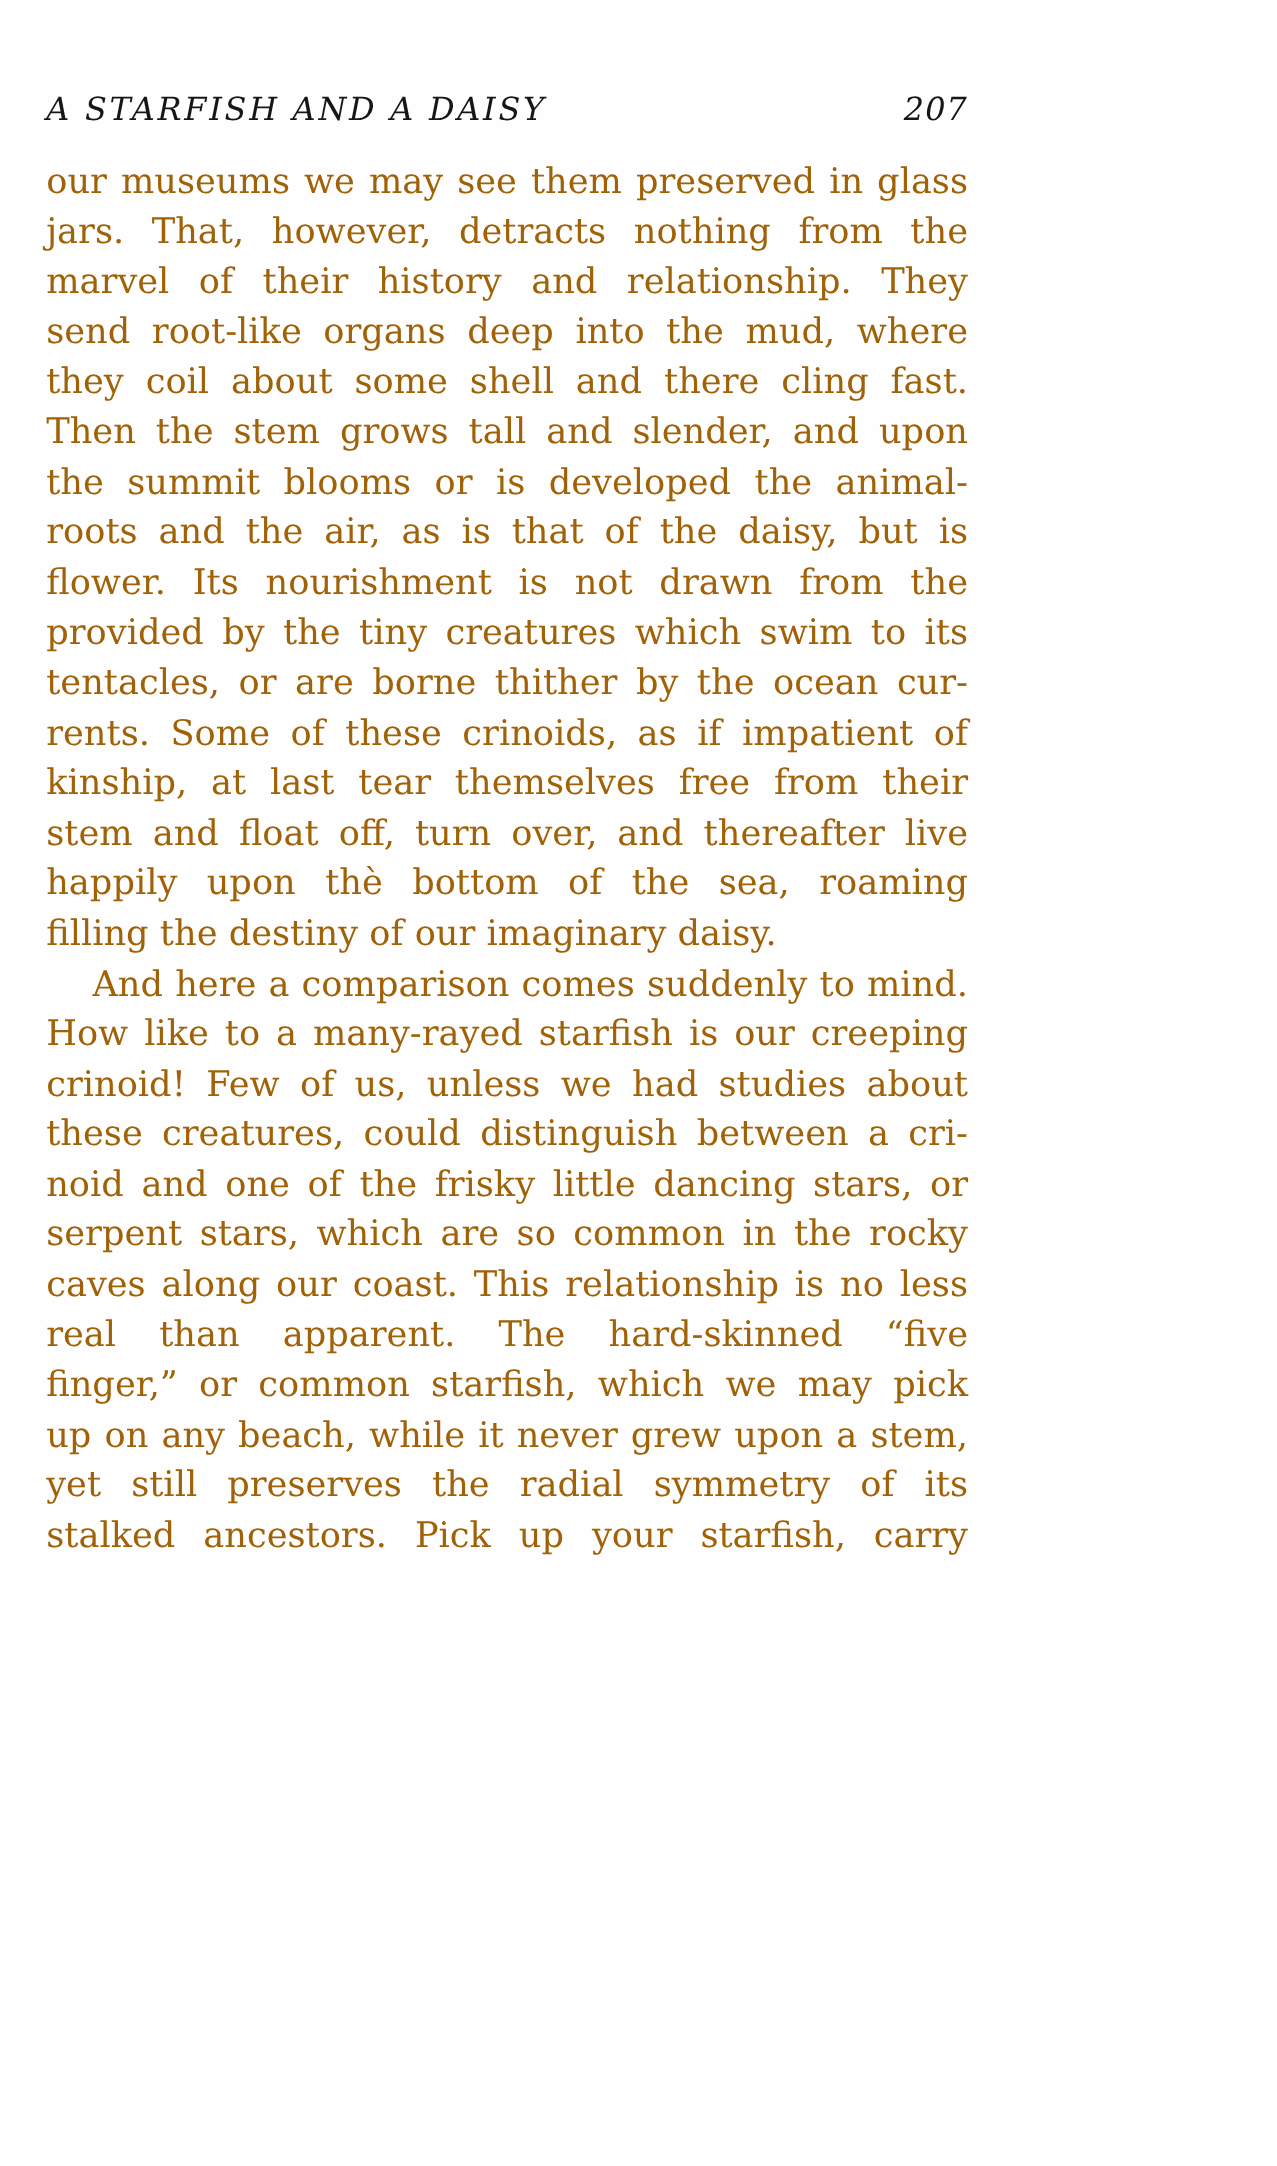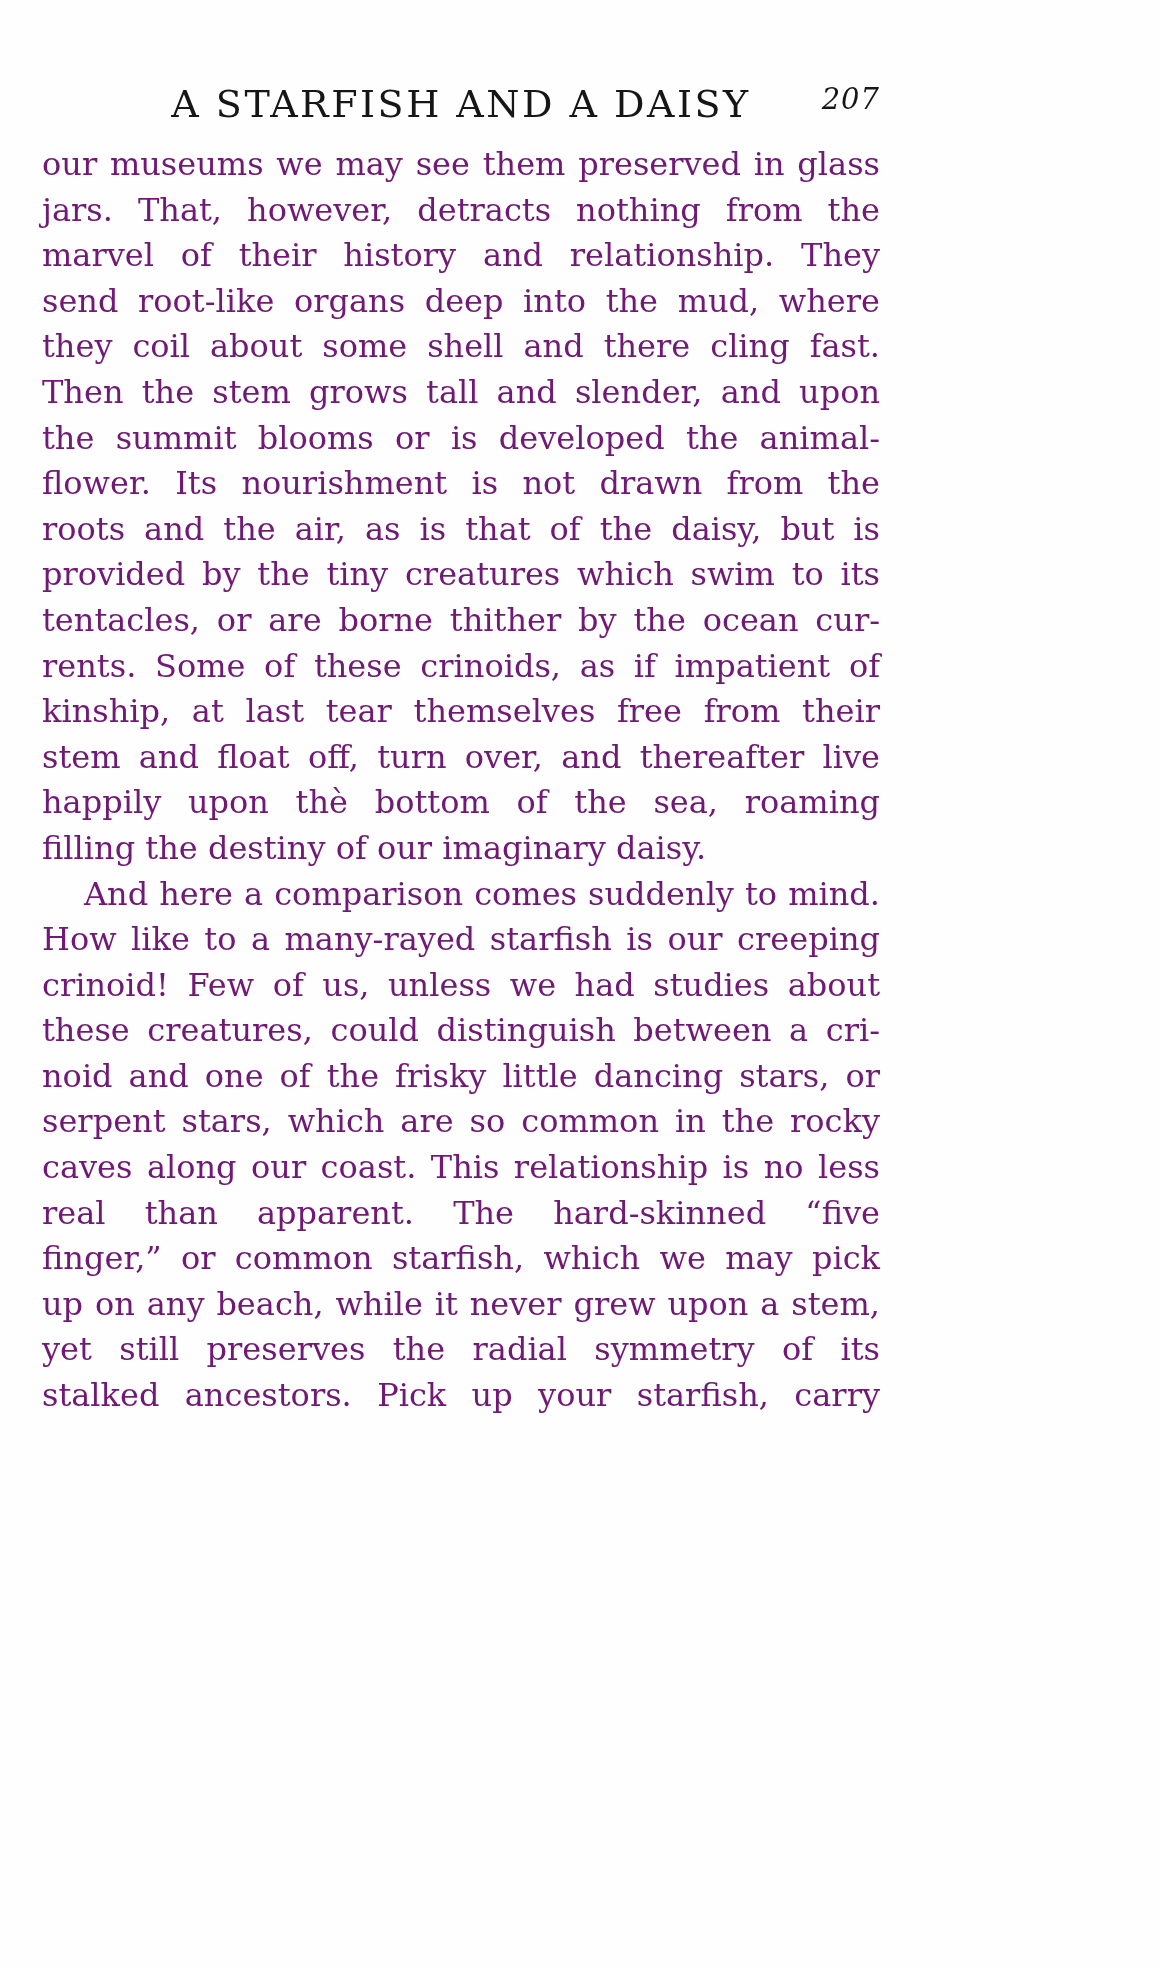--- a/index.html
+++ b/index.html
@@ -21,41 +21,42 @@
     left: 42px;
     top: 82px;
     width: 838px;
     height: 42px;
   }
   .running-title {
     position: absolute;
     left: 0;
     right: 0;
     top: 0;
-    text-align: center;
-    font-size: 38px;
+    text-align: left;
+    font-size: 29px;
     letter-spacing: 2.5px;
     white-space: nowrap;
+    font-style: italic;
   }
   .page-number {
     position: absolute;
     right: 0;
     top: 0;
     font-size: 29px;
     letter-spacing: 1px;
     font-style: italic;
   }
   .body-text {
     position: absolute;
     left: 42px;
     top: 142px;
     width: 838px;
     font-size: 32px;
     line-height: 45.6px;
-    color: #701a75;
+    color: #a16207;
   }
   .line {
     text-align: justify;
     text-align-last: justify;
     white-space: nowrap; 
   }
   .line.justified {
     white-space: normal;
   }
   .line.flush-left {
@@ -78,22 +79,22 @@
   </div>
 
   <div class="body-text">
       <div class="line justified">our museums we may see them preserved in glass</div>
       <div class="line justified">jars. That, however, detracts nothing from the</div>
       <div class="line justified">marvel of their history and relationship. They</div>
       <div class="line justified">send root-like organs deep into the mud, where</div>
       <div class="line justified">they coil about some shell and there cling fast.</div>
       <div class="line justified">Then the stem grows tall and slender, and upon</div>
       <div class="line justified">the summit blooms or is developed the animal-</div>
+      <div class="line justified">roots and the air, as is that of the daisy, but is</div>
       <div class="line justified">flower. Its nourishment is not drawn from the</div>
-      <div class="line justified">roots and the air, as is that of the daisy, but is</div>
       <div class="line justified">provided by the tiny creatures which swim to its</div>
       <div class="line justified">tentacles, or are borne thither by the ocean cur-</div>
       <div class="line justified">rents. Some of these crinoids, as if impatient of</div>
       <div class="line justified">kinship, at last tear themselves free from their</div>
       <div class="line justified">stem and float off, turn over, and thereafter live</div>
       <div class="line justified">happily upon thè bottom of the sea, roaming</div>
       <div class="line flush-left">filling the destiny of our imaginary daisy.</div>
       <div class="line justified indent">And here a comparison comes suddenly to mind.</div>
       <div class="line justified">How like to a many-rayed starfish is our creeping</div>
       <div class="line justified">crinoid! Few of us, unless we had studies about</div>

